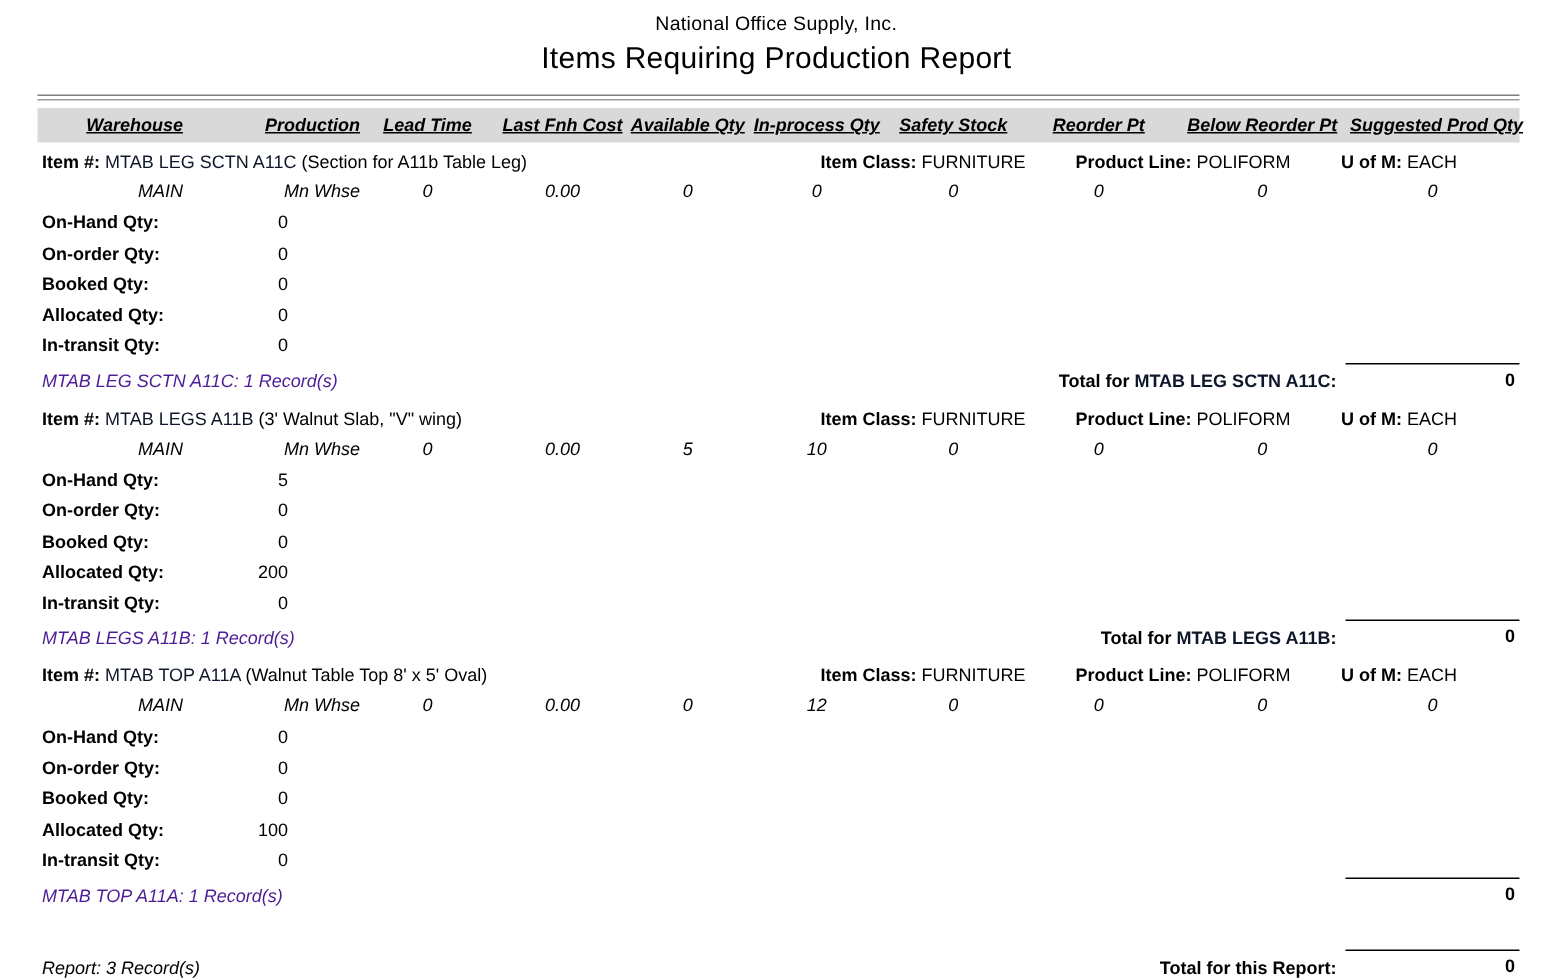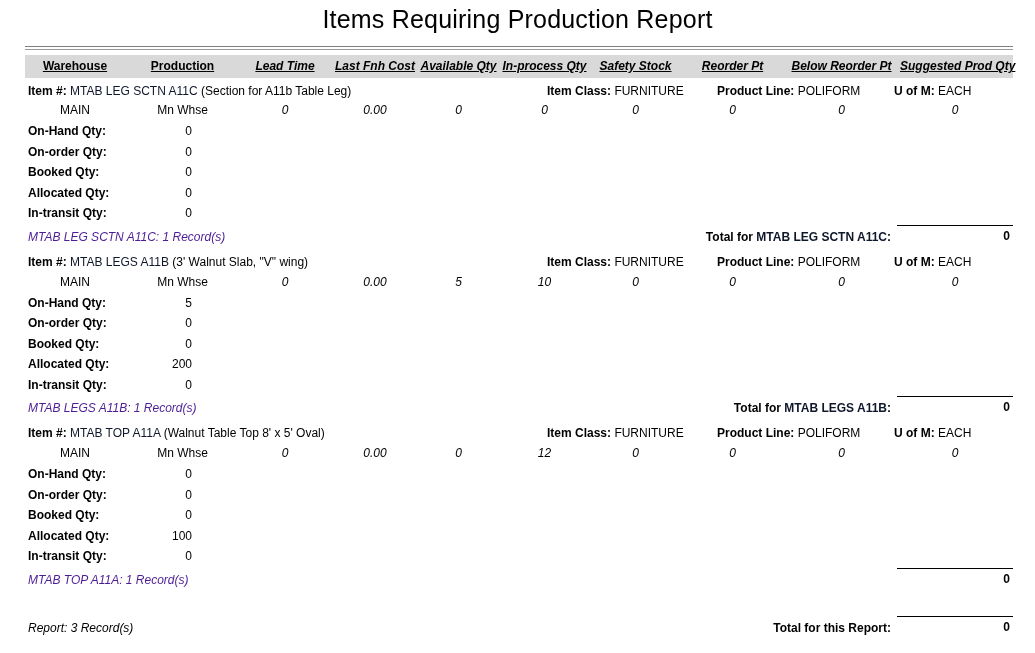--- a/index.html
+++ b/index.html
@@ -3,34 +3,34 @@
 <meta charset="utf-8">
 <style>
   html,body { margin:0; padding:0; background:#ffffff; }
   .page {
     position:relative; width:1035px; height:653px; overflow:hidden;
     background:#ffffff; color:#000;
     font-family:"Liberation Sans", sans-serif; font-size:12px;
   }
   .content { margin:0 22px 0 25px; }
   .company { text-align:center; padding-top:8px; font-size:13px; letter-spacing:0.2px; }
-  .title   { text-align:center; font-size:25px; margin-top:5px; margin-bottom:12px; letter-spacing:0.2px; }
+  .title   { text-align:center; font-size:20px; margin-top:5px; margin-bottom:12px; letter-spacing:0.2px; }
   .rule { height:1px; background:#7f7f7f; }
   .rule.second { margin-top:2px; background:#9a9a9a; }
 
   .grid10 {
     display:grid;
     grid-template-columns:97px 118px 93px 87px 80px 92px 90px 104px 114px 113px;
   }
   .colheader {
     background:#d9d9d9; margin-top:5px; padding:4px 0 5px;
     font-weight:bold;
   }
   .colheader .cell span { text-decoration:underline; white-space:nowrap; }
-  .cell.cl { text-align:center;  padding-left:3px; }
+  .cell.cl { text-align:right;  padding-left:3px;font-style:italic; }
   .cell.cr { text-align:center; padding-right:3px;font-style:italic; }
 
   .group { margin-top:3px; }
   .gheader {
     display:grid; grid-template-columns:522px 170px 177px 1fr;
     margin-top:2px;
   }
   .gh-item { padding-left:3px; }
   .gh-item .wrapbox { display:inline-block; max-width:436px; }
   .datarow { height:21px; line-height:21px; }
@@ -51,20 +51,21 @@
 
   .b { font-weight:bold; }
   .blue { color:#0f172a; }
   .ghline { line-height:17px; padding-top:2px; }
   .gh-single { line-height:20px; padding-top:0; }
 </style>
 </head>
 <body>
 
 <div class="page">
+  <div class="company">National Office Supply, Inc.</div>
   <div class="title">Items Requiring Production Report</div>
 
   <div class="content">
     <div class="rule"></div>
     <div class="rule second"></div>
 
     <div class="grid10 colheader">
       <div class="cell cl"><span>Warehouse</span></div>
       <div class="cell cl"><span>Production</span></div>
       <div class="cell cr"><span>Lead Time</span></div>

